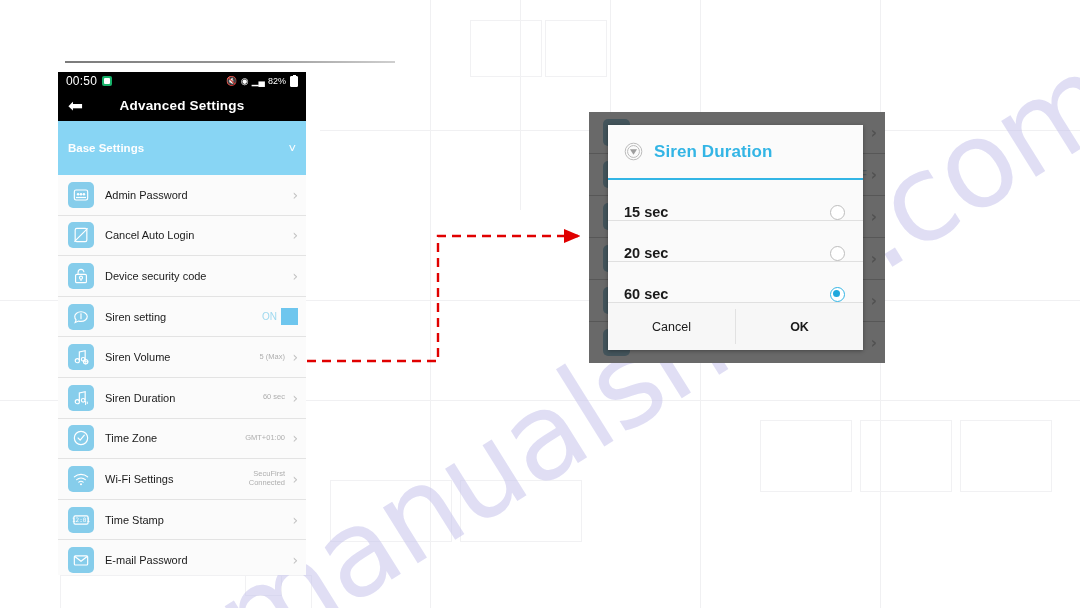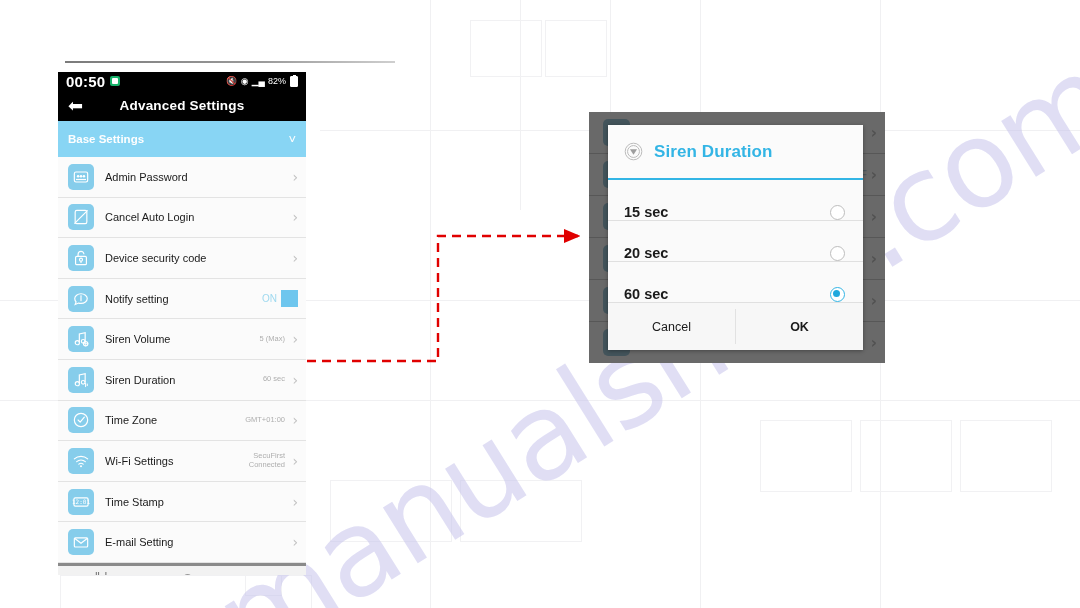--- a/index.html
+++ b/index.html
@@ -72,21 +72,21 @@
   .statusbar {
     height: 18px;
     background: #000;
     color: #fff;
     display: flex;
     align-items: center;
     padding: 0 8px;
     font-size: 9px;
     font-family: "Liberation Sans", sans-serif;
   }
-  .sb-time { font-size: 15px; letter-spacing: .2px; font-weight: bold; }
+  .sb-time { font-size: 12px; letter-spacing: .2px; }
   .sb-greenicon {
     width: 10px; height: 10px;
     background: #17b26a;
     border-radius: 2px;
     margin-left: 5px;
     position: relative;
   }
   .sb-greenicon::after {
     content:""; position:absolute;
     left:2px; top:2px; width:6px; height:6px;
@@ -134,21 +134,21 @@
     font-weight: bold;
     letter-spacing: .2px;
   }
 
   .section-header {
     height: 20px;
     background: #7fd2f4;
     color: #ffffff;
     display: flex;
     align-items: center;
-    padding: 8px 10px;
+    padding: 17px 10px;
     font-size: 11.5px;
     font-weight: bold;
     position: relative;
     opacity: .92;
   }
   .section-header .chev-up {
     margin-left: auto;
     font-size: 13px;
     font-weight: normal;
     line-height: 1;
@@ -420,21 +420,21 @@
           <div class="row-chev">›</div>
         </div>
         <div class="row">
           <div class="row-icon">
             <svg width="20" height="20" viewBox="0 0 24 24">
               <path d="M4.5 11.5a7.5 5.8 0 1 1 7.5 5.8c-1 0-2-.15-2.9-.42L5 18.6l1.1-3.1a5.6 5.6 0 0 1-1.6-4z" stroke="#ffffff" fill="none" stroke-width="1.4"></path>
               <line x1="12" y1="8.4" x2="12" y2="8.6" stroke="#fff" stroke-width="1.8" stroke-linecap="round"></line>
               <line x1="12" y1="10.3" x2="12" y2="14" stroke="#fff" stroke-width="1.4" stroke-linecap="round"></line>
             </svg>
           </div>
-          <div class="row-label">Notify setting</div>
+          <div class="row-label">Siren setting</div>
           <div class="toggle-on">
             <span class="onlabel">ON</span>
             <span class="sw"></span>
           </div>
         </div>
         <div class="row">
           <div class="row-icon">
             <svg width="20" height="20" viewBox="0 0 24 24">
               <path d="M10 16V6l7-1.6v10" stroke="#ffffff" fill="none" stroke-width="1.4"></path>
               <circle cx="7.6" cy="16.4" r="2.5" stroke="#ffffff" fill="none" stroke-width="1.4"></circle>
@@ -498,21 +498,21 @@
           <div class="row-value"></div>
           <div class="row-chev">›</div>
         </div>
         <div class="row">
           <div class="row-icon">
             <svg width="20" height="20" viewBox="0 0 24 24">
               <rect x="4" y="7" width="16" height="11" rx="1.2" stroke="#ffffff" fill="none" stroke-width="1.4"></rect>
               <polyline points="4.6,7.8 12,13.6 19.4,7.8" stroke="#ffffff" fill="none" stroke-width="1.4" stroke-linejoin="round"></polyline>
             </svg>
           </div>
-          <div class="row-label">E-mail Setting</div>
+          <div class="row-label">E-mail Password</div>
           <div class="row-value"></div>
           <div class="row-chev">›</div>
         </div>
       </div>
 
     <div class="navbar">
       <span>║│</span>
       <span>◯</span>
       <span>‹</span>
     </div>

